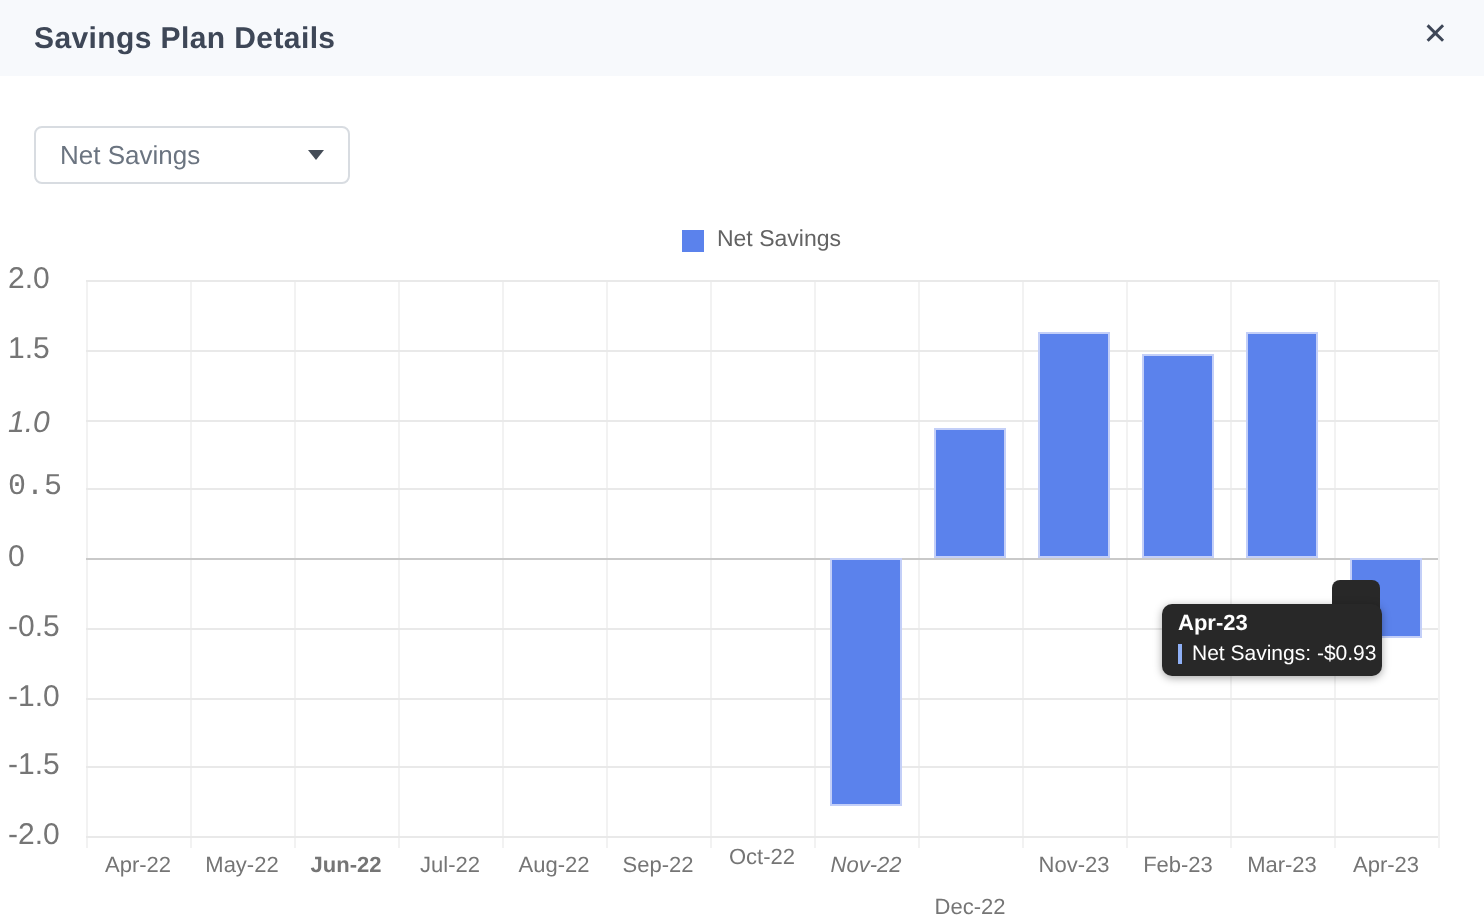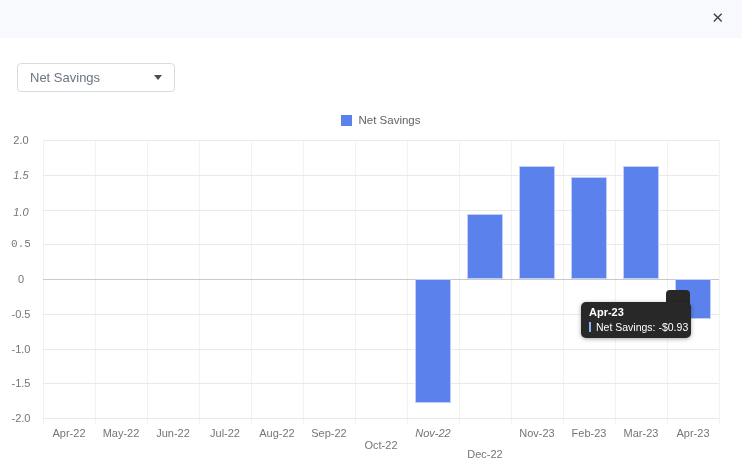--- a/index.html
+++ b/index.html
@@ -37,21 +37,21 @@
     display:flex; align-items:center; justify-content:center; gap:6px;
   }
   .legend-swatch { width:11px; height:11px; background:var(--accent,#5b82ec); display:inline-block; }
   .legend-label { font-size:11.5px; color:#636363; }
 
   #plot { position:absolute; inset:0; }
   .vgrid { position:absolute; width:1px; background:#f2f2f2; }
   .hgrid { position:absolute; height:1px; background:#e9e9e9; }
   .hgrid.zero { background:#c9c9c9; }
   .ytick {
-    position:absolute; width:34px; text-align:center; font-size:11px; color:#757575; line-height:12px;
+    position:absolute; width:34px; text-align:left; font-size:15px; color:#757575; line-height:12px;
   }
   .xtick {
     position:absolute; width:60px; text-align:center; font-size:11px; color:#757575; line-height:12px;
   }
   .bar {
     position:absolute; background:var(--accent,#5b82ec);
     border:1px solid #c3cff8; cursor:pointer;
   }
 
   .tooltip-notch {
@@ -70,20 +70,21 @@
     border:1px solid #8fb0f6; display:inline-block;
   }
   .tooltip-text { font-size:10.5px; line-height:12px; white-space:nowrap; }
 </style>
 </head>
 <body>
 
 <div class="modal">
 
   <div class="modal-header">
+    <div class="modal-title">Savings Plan Details</div>
     <div class="close-btn">✕</div>
   </div>
 
   <div class="dropdown">
     <span class="dropdown-value">Net Savings</span>
     <span class="caret"></span>
   </div>
 
   <div class="legend">
     <span class="legend-swatch"></span>
@@ -101,21 +102,21 @@
       <div class="vgrid" style="left: 407px; top: 140px; height: 284px;"></div>
       <div class="vgrid" style="left: 459px; top: 140px; height: 284px;"></div>
       <div class="vgrid" style="left: 511px; top: 140px; height: 284px;"></div>
       <div class="vgrid" style="left: 563px; top: 140px; height: 284px;"></div>
       <div class="vgrid" style="left: 615px; top: 140px; height: 284px;"></div>
       <div class="vgrid" style="left: 667px; top: 140px; height: 284px;"></div>
       <div class="vgrid" style="left: 719px; top: 140px; height: 284px;"></div>
       <div class="hgrid" style="left: 43px; top: 140px; width: 676px;"></div>
       <div class="ytick" style="left: 4px; top: 134px;">2.0</div>
       <div class="hgrid" style="left: 43px; top: 175px; width: 676px;"></div>
-      <div class="ytick" style="left: 4px; top: 169px; font-style: italic;">1.5</div>
+      <div class="ytick" style="left: 4px; top: 169px;">1.5</div>
       <div class="hgrid" style="left: 43px; top: 210px; width: 676px;"></div>
       <div class="ytick" style="left: 4px; top: 206px; font-style: italic;">1.0</div>
       <div class="hgrid" style="left: 43px; top: 244px; width: 676px;"></div>
       <div class="ytick" style="left: 4px; top: 238px; font-family: Liberation Mono, monospace;">0.5</div>
       <div class="hgrid zero" style="left: 43px; top: 279px; width: 676px;"></div>
       <div class="ytick" style="left: 4px; top: 273px;">0</div>
       <div class="hgrid" style="left: 43px; top: 314px; width: 676px;"></div>
       <div class="ytick" style="left: 4px; top: 308px;">-0.5</div>
       <div class="hgrid" style="left: 43px; top: 349px; width: 676px;"></div>
       <div class="ytick" style="left: 4px; top: 343px;">-1.0</div>
@@ -124,25 +125,25 @@
       <div class="hgrid" style="left: 43px; top: 418px; width: 676px;"></div>
       <div class="ytick" style="left: 4px; top: 412px;">-2.0</div>
       <div class="bar" style="left: 415px; top: 279px; width: 36px; height: 124px; background: rgb(91, 130, 236);"></div>
       <div class="bar" style="left: 467px; top: 214px; width: 36px; height: 65px; background: rgb(91, 130, 236);"></div>
       <div class="bar" style="left: 519px; top: 166px; width: 36px; height: 113px; background: rgb(91, 130, 236);"></div>
       <div class="bar" style="left: 571px; top: 177px; width: 36px; height: 102px; background: rgb(91, 130, 236);"></div>
       <div class="bar" style="left: 623px; top: 166px; width: 36px; height: 113px; background: rgb(91, 130, 236);"></div>
       <div class="bar" style="left: 675px; top: 279px; width: 36px; height: 40px; background: rgb(91, 130, 236);"></div>
       <div class="xtick" style="left: 39px; top: 427px;">Apr-22</div>
       <div class="xtick" style="left: 91px; top: 427px;">May-22</div>
-      <div class="xtick" style="left: 143px; top: 427px;">Jun-22</div>
+      <div class="xtick" style="left: 143px; top: 427px; font-weight: bold;">Jun-22</div>
       <div class="xtick" style="left: 195px; top: 427px;">Jul-22</div>
       <div class="xtick" style="left: 247px; top: 427px;">Aug-22</div>
       <div class="xtick" style="left: 299px; top: 427px;">Sep-22</div>
-      <div class="xtick" style="left: 351px; top: 439px;">Oct-22</div>
+      <div class="xtick" style="left: 351px; top: 423px;">Oct-22</div>
       <div class="xtick" style="left: 403px; top: 427px; font-style: italic;">Nov-22</div>
       <div class="xtick" style="left: 455px; top: 448px;">Dec-22</div>
       <div class="xtick" style="left: 507px; top: 427px;">Nov-23</div>
       <div class="xtick" style="left: 559px; top: 427px;">Feb-23</div>
       <div class="xtick" style="left: 611px; top: 427px;">Mar-23</div>
       <div class="xtick" style="left: 663px; top: 427px;">Apr-23</div>
     </div>
 
   <div class="tooltip-notch"></div>
   <div class="tooltip">

